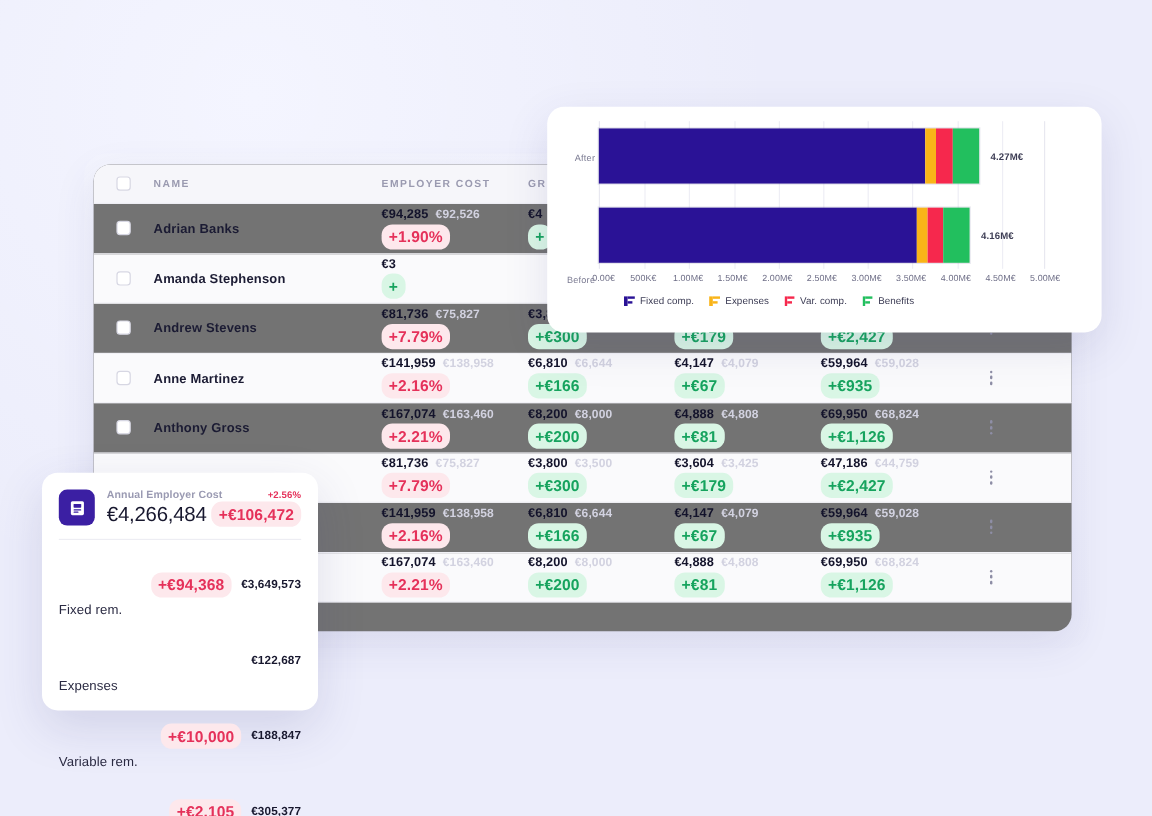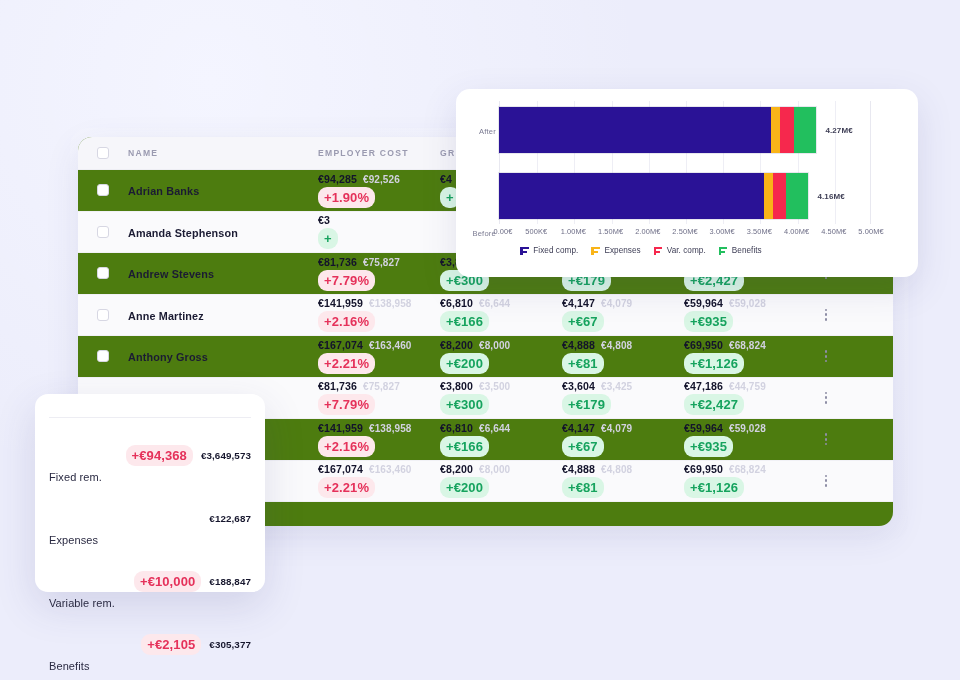--- a/index.html
+++ b/index.html
@@ -20,21 +20,21 @@
   }
   .backdrop-b {
     position: absolute; left: 0; top: 0; width: 960px; height: 680px;
     background: radial-gradient(circle at 22% 12%, #f4f5ff 0%, rgba(244,245,255,0) 45%);
   }
 
   
   .table-card {
     position: absolute; left: 78px; top: 137px;
     width: 815px; height: 389px;
-    background: #4d7c0f; border-radius: 14px;
+    background: #737373; border-radius: 14px;
     box-shadow: 0 10px 34px rgba(60,60,130,.10);
     overflow: hidden;
   }
   .thead {
     display: flex; align-items: center; height: 33px;
     background: #f6f6fa; border-bottom: 1px solid #eeeef4;
   }
   .th {
     font-size: 8.6px; letter-spacing: 1.25px; color: #9a9ab0;
     font-weight: 600; text-transform: uppercase;
@@ -586,20 +586,40 @@
             <b class="v" style="background: rgb(34, 191, 94);"></b>
             <b class="h1" style="background: rgb(34, 191, 94);"></b>
             <b class="h2" style="background: rgb(34, 191, 94);"></b>
           </span>
           <span class="lg-txt">Benefits</span>
         </div>
       </div>
   </div>
 
   <div class="sum-card">
+    <div class="sum-head">
+      <div class="sq-icon">
+        <svg width="15" height="15" viewBox="0 0 16 16" aria-hidden="true">
+          <rect x="2.2" y="1.8" width="11.6" height="12.4" rx="1.4" fill="#ffffff"></rect>
+          <rect x="4.6" y="4.2" width="6.8" height="3.4" rx=".6" fill="#3b1fa3"></rect>
+          <rect x="4.6" y="9" width="6.8" height="1.1" rx=".5" fill="#3b1fa3"></rect>
+          <rect x="4.6" y="11" width="4.4" height="1.1" rx=".5" fill="#3b1fa3"></rect>
+        </svg>
+      </div>
+      <div class="sum-head-body">
+        <div class="sum-row-top">
+          <span class="sum-label">Annual Employer Cost</span>
+          <span class="sum-pct red">+2.56%</span>
+        </div>
+        <div class="sum-row-bot">
+          <span class="sum-value">€4,266,484</span>
+          <span class="pill red">+€106,472</span>
+        </div>
+      </div>
+    </div>
 
     <div class="hr"></div>
     <div id="breakdown">
         <div class="brk-row">
           <span class="brk-name">Fixed rem.</span>
           <span class="brk-right">
             <span class="pill red">+€94,368</span>
             <span class="brk-amt">€3,649,573</span>
           </span>
         </div>

